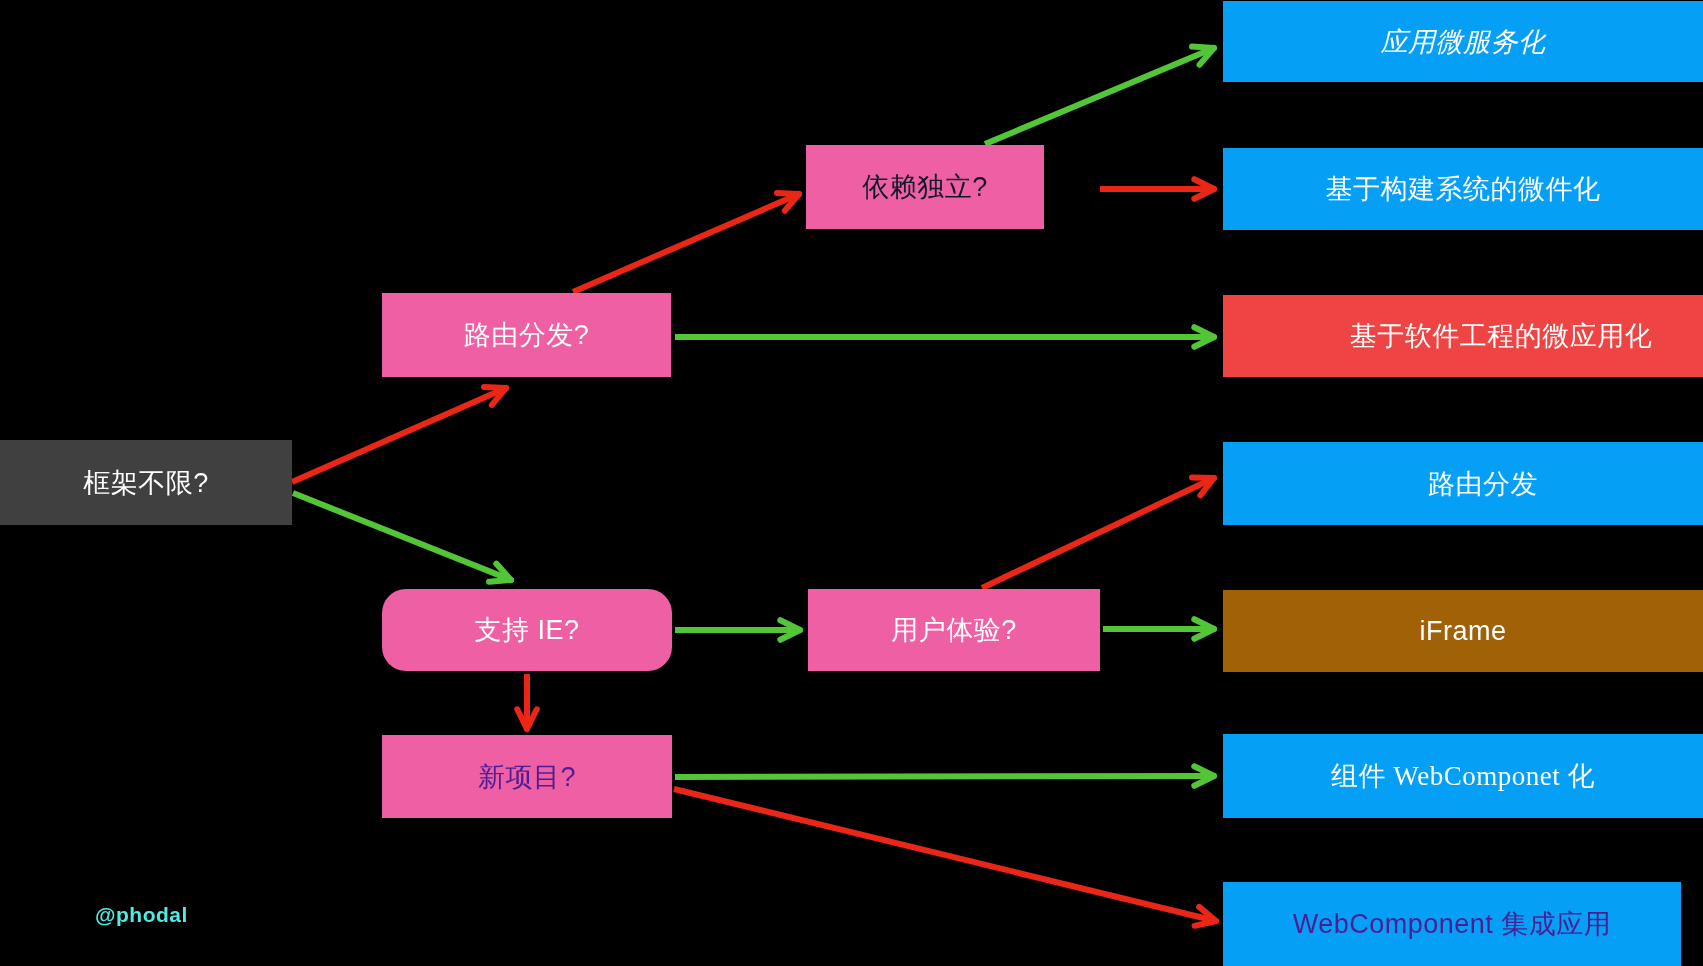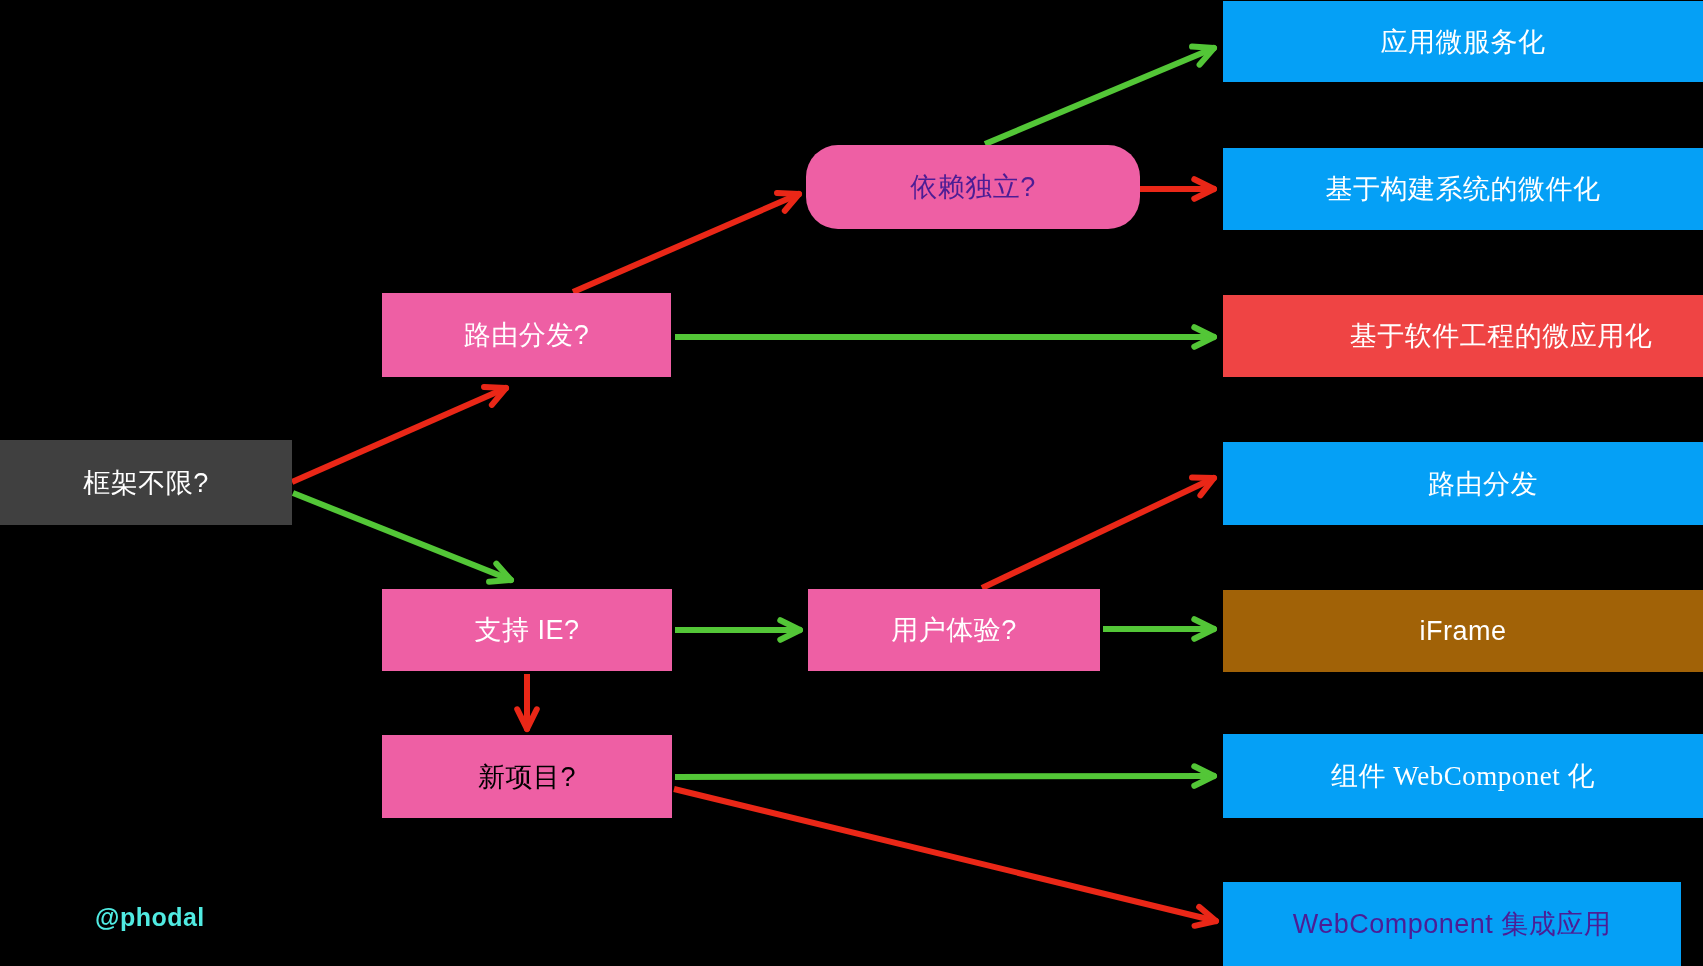--- a/index.html
+++ b/index.html
@@ -25,21 +25,21 @@
     display: flex;
     align-items: center;
     justify-content: center;
     color: #ffffff;
     font-size: 27px;
     letter-spacing: 0.5px;
     white-space: nowrap;
   }
   .watermark {
     position: absolute;
-    font-size: 25px;
+    font-size: 21px;
     font-weight: 700;
     letter-spacing: 0.5px;
   }
 </style>
 </head>
 <body>
 
 <div class="canvas">
   <svg class="edges-layer" id="edges-layer" width="1703" height="966">
       <g>
@@ -103,33 +103,33 @@
         <line x1="1216" y1="921" x2="1199.1577756725478" y2="906.8458670451427" stroke="#EA2717" stroke-width="6" stroke-linecap="round"></line>
       </g>
     </svg>
   <div id="nodes-layer">
       <div class="node decision" style="left: 0px; top: 440px; width: 292px; height: 85px; background: #404040; color: rgb(255, 255, 255);">
         <span>框架不限?</span>
       </div>
       <div class="node decision" style="left: 382px; top: 293px; width: 289px; height: 84px; background: rgb(238, 95, 164); color: rgb(255, 255, 255);">
         <span>路由分发?</span>
       </div>
-      <div class="node decision" style="left: 806px; top: 145px; width: 334px; height: 84px; background: rgb(238, 95, 164); color: #4c1d95; border-radius: 32px;">
+      <div class="node decision" style="left: 806px; top: 145px; width: 238px; height: 84px; background: rgb(238, 95, 164); color: #0f172a;">
         <span>依赖独立?</span>
       </div>
-      <div class="node decision" style="left: 382px; top: 589px; width: 290px; height: 82px; background: rgb(238, 95, 164); color: rgb(255, 255, 255);">
+      <div class="node decision" style="left: 382px; top: 589px; width: 290px; height: 82px; background: rgb(238, 95, 164); color: rgb(255, 255, 255); border-radius: 24px;">
         <span>支持 IE?</span>
       </div>
       <div class="node decision" style="left: 808px; top: 589px; width: 292px; height: 82px; background: rgb(238, 95, 164); color: rgb(255, 255, 255);">
         <span>用户体验?</span>
       </div>
-      <div class="node decision" style="left: 382px; top: 735px; width: 290px; height: 83px; background: rgb(238, 95, 164); color: #000000;">
+      <div class="node decision" style="left: 382px; top: 735px; width: 290px; height: 83px; background: rgb(238, 95, 164); color: #4c1d95;">
         <span>新项目?</span>
       </div>
-      <div class="node outcome" style="left: 1223px; top: 1px; width: 480px; height: 81px; background: rgb(5, 160, 246); color: rgb(255, 255, 255);">
+      <div class="node outcome" style="left: 1223px; top: 1px; width: 480px; height: 81px; background: rgb(5, 160, 246); color: rgb(255, 255, 255); font-style: italic;">
         <span>应用微服务化</span>
       </div>
       <div class="node outcome" style="left: 1223px; top: 148px; width: 480px; height: 82px; background: rgb(5, 160, 246); color: rgb(255, 255, 255); text-align: right;">
         <span>基于构建系统的微件化</span>
       </div>
       <div class="node outcome" style="left: 1223px; top: 295px; width: 480px; height: 82px; background: #ef4444; color: rgb(255, 255, 255); padding-left: 38px;">
         <span>基于软件工程的微应用化</span>
       </div>
       <div class="node outcome" style="left: 1223px; top: 442px; width: 520px; height: 83px; background: rgb(5, 160, 246); color: rgb(255, 255, 255);">
         <span>路由分发</span>

